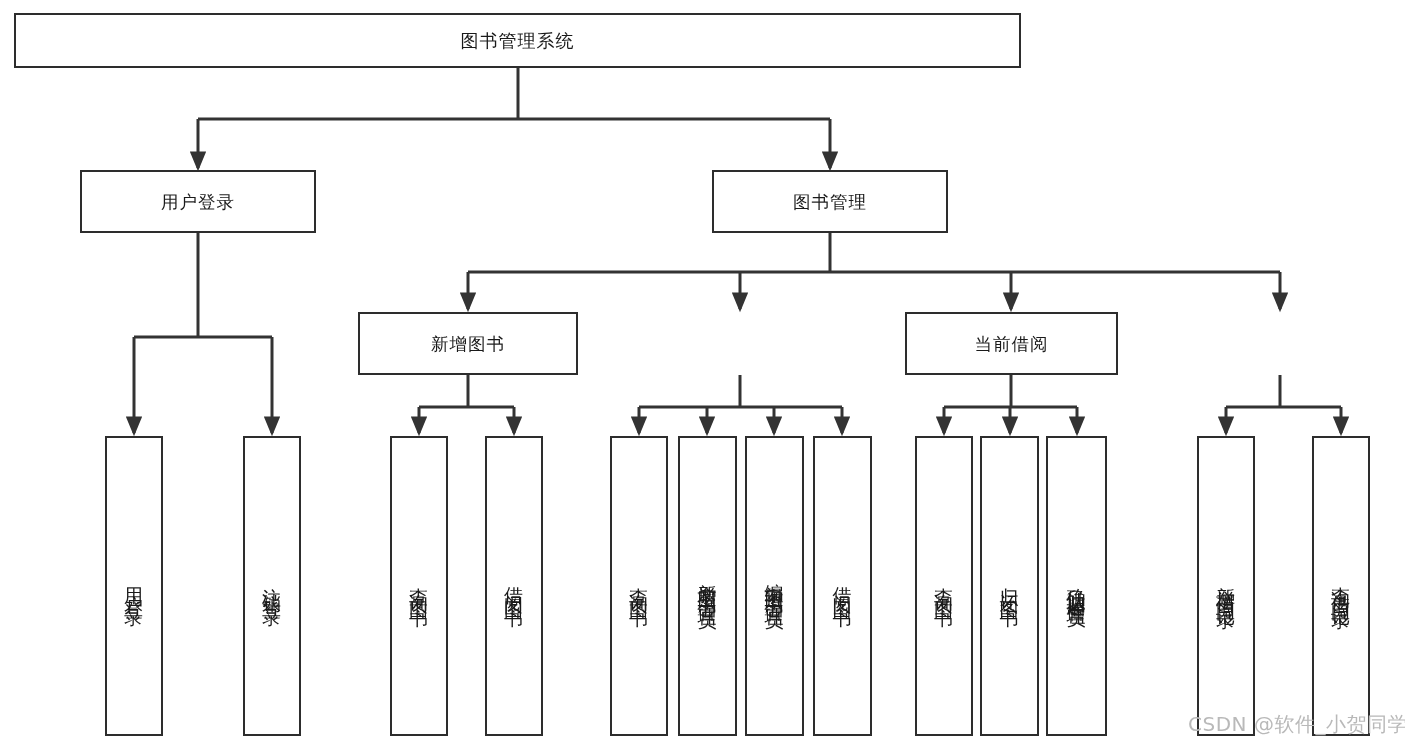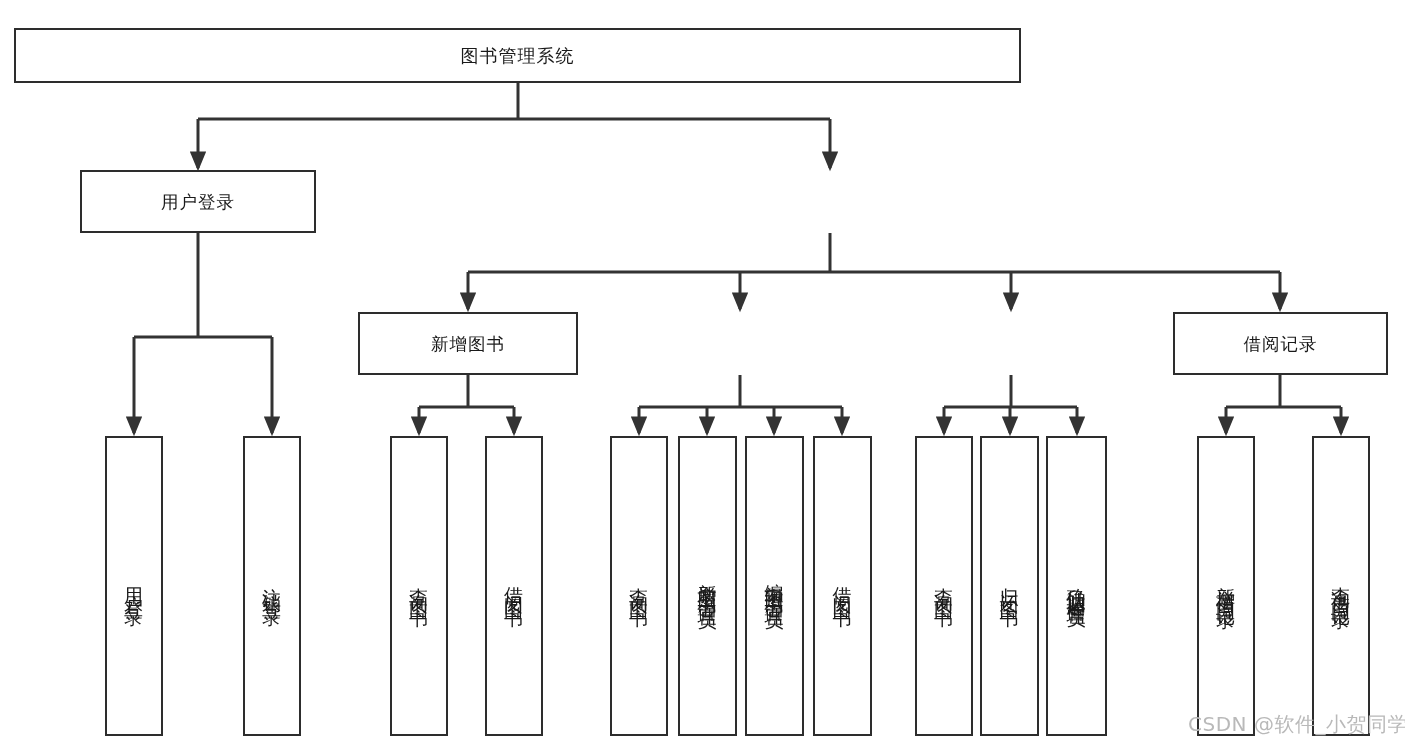--- a/index.html
+++ b/index.html
@@ -103,26 +103,27 @@
       <path d="M1010,407 V433" marker-end="url(#arrow)"></path>
       <path d="M1077,407 V433" marker-end="url(#arrow)"></path>
 
       <path d="M1280,375 V407"></path>
       <path d="M1226,407 H1341"></path>
       <path d="M1226,407 V433" marker-end="url(#arrow)"></path>
       <path d="M1341,407 V433" marker-end="url(#arrow)"></path>
     </g>
   </svg>
 
-  <div class="node" style="left:14px;top:28px;width:1007px;height:55px;font-size:18px">图书管理系统</div>
+  <div class="node" style="left:14px;top:13px;width:1007px;height:55px;font-size:18px">图书管理系统</div>
 
   <div class="node" style="left:80px;top:170px;width:236px;height:63px">用户登录</div>
+  <div class="node" style="left:712px;top:170px;width:236px;height:63px">图书管理</div>
 
   <div class="node" style="left:358px;top:312px;width:220px;height:63px">新增图书</div>
-  <div class="node" style="left:1173px;top:312px;width:215px;height:63px">借阅记录</div>
+  <div class="node" style="left:905px;top:312px;width:213px;height:63px">当前借阅</div>
 
   <div class="node leaf" style="left:105px;top:436px;width:58px;height:300px">用户登录</div>
   <div class="node leaf" style="left:243px;top:436px;width:58px;height:300px">注销登录</div>
 
   <div class="node leaf" style="left:390px;top:436px;width:58px;height:300px">查询图书</div>
   <div class="node leaf" style="left:485px;top:436px;width:58px;height:300px">借阅图书</div>
 
   <div class="node leaf" style="left:610px;top:436px;width:58px;height:300px">查询图书</div>
   <div class="node leaf" style="left:678px;top:436px;width:59px;height:300px;letter-spacing:4px">新增图书（管理员）</div>
   <div class="node leaf" style="left:745px;top:436px;width:59px;height:300px;letter-spacing:4px">编辑图书（管理员）</div>

